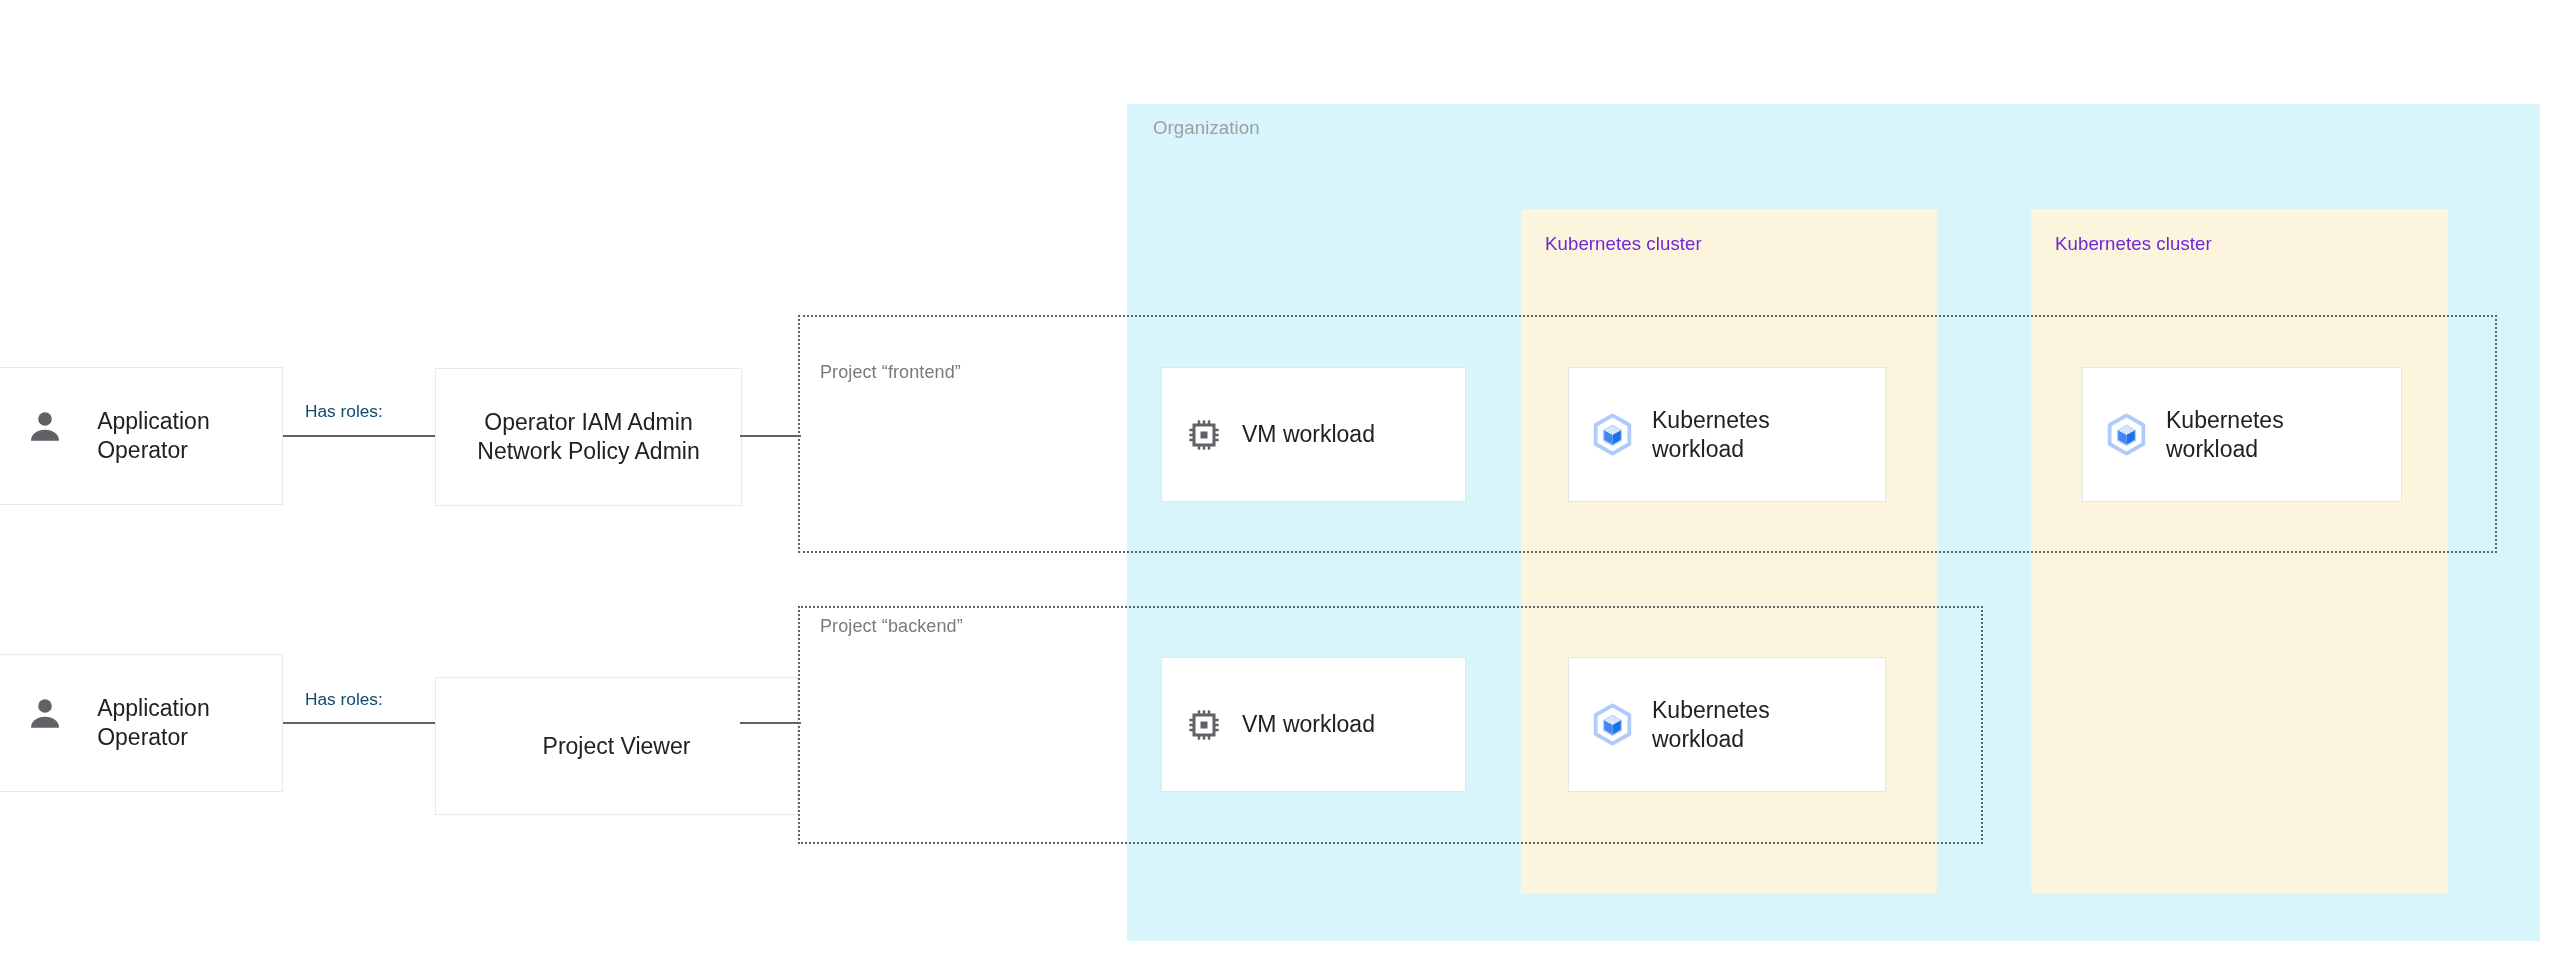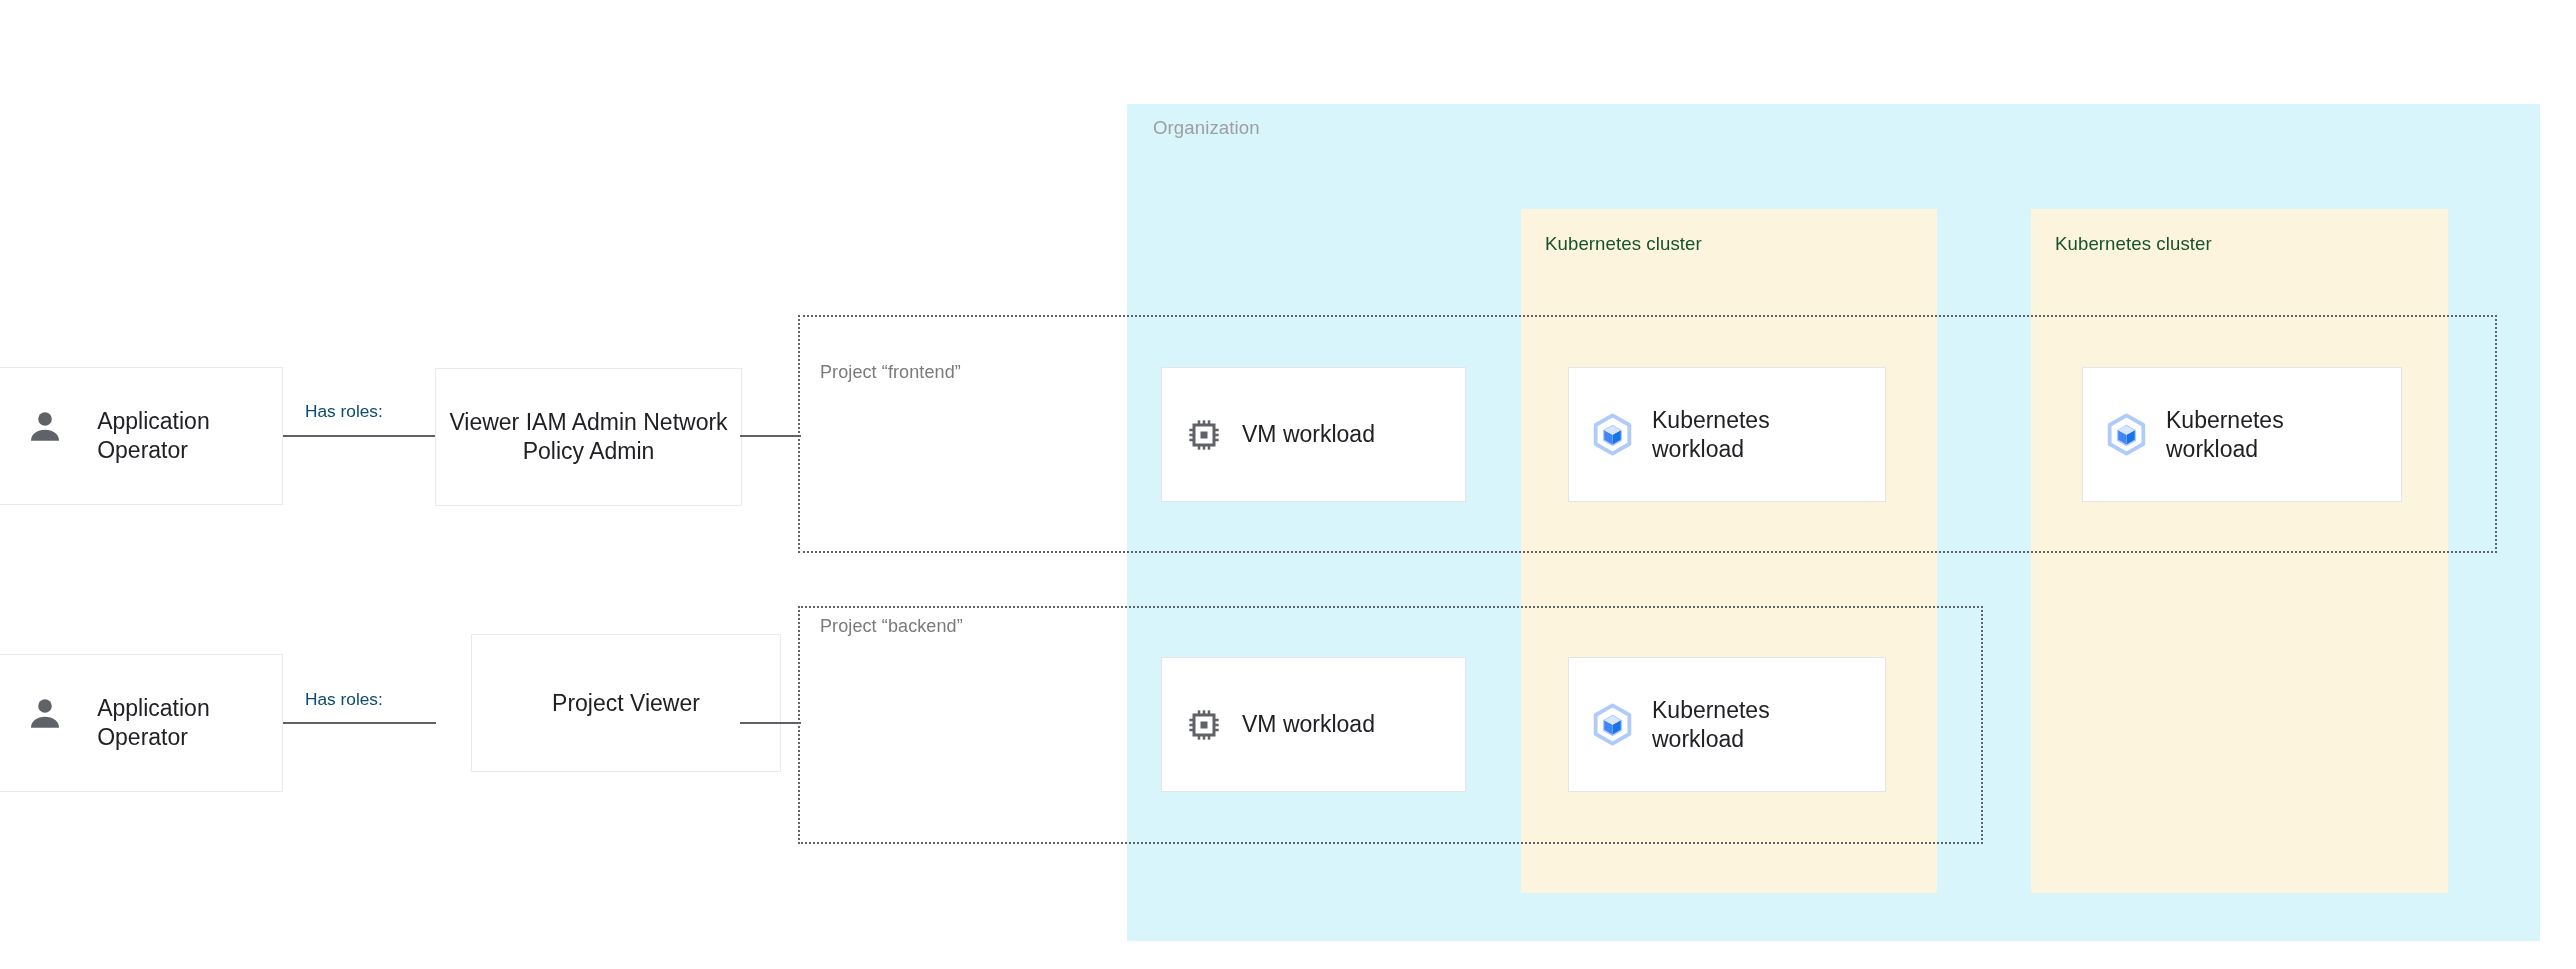--- a/index.html
+++ b/index.html
@@ -40,21 +40,21 @@
     top: 209px;
     height: 684px;
     background: #fdf4dd;
   }
   .cluster-1 { left: 1521px; width: 416px; }
   .cluster-2 { left: 2031px; width: 417px; }
   .cluster-label {
     position: absolute;
     top: 233px;
     font-size: 18.6px;
-    color: #14532d;
+    color: #6d28d9;
     letter-spacing: 0.1px;
   }
   .cluster-label-1 { left: 1545px; }
   .cluster-label-2 { left: 2055px; }
 
   
   .project-region {
     position: absolute;
     border: 2.1px dotted #5f6368;
     box-sizing: border-box;
@@ -87,21 +87,21 @@
     background: #ffffff;
     border: 1.4px solid #e8eaed;
     box-sizing: border-box;
     display: flex;
     align-items: center;
     justify-content: center;
   }
   .persona-box-1 { left: -28px; top: 367px; width: 311px; height: 138px; }
   .persona-box-2 { left: -28px; top: 654px; width: 311px; height: 138px; }
   .role-box-1    { left: 435px; top: 368px; width: 307px; height: 138px; }
-  .role-box-2    { left: 435px; top: 634px; width: 310px; height: 138px; margin-left: 36px; }
+  .role-box-2    { left: 435px; top: 677px; width: 363px; height: 138px; }
 
   .persona-inner {
     display: flex;
     align-items: flex-start;
     gap: 32px;
     padding-left: 12.4px;
   }
   .persona-text {
     font-size: 23px;
     color: #202124;
@@ -195,21 +195,21 @@
         <path d="M3.6 20.2c0-4.2 3.8-6.6 8.4-6.6s8.4 2.4 8.4 6.6z" fill="#5f6368"></path>
       </svg>
       <div class="persona-text">Application Operator</div>
     </div>
   </div>
 
   <div class="connector conn-1a"></div>
   <div class="conn-label conn-label-1">Has roles:</div>
 
   <div class="plain-box role-box-1">
-    <div class="role-text">Viewer IAM Admin Network Policy Admin</div>
+    <div class="role-text">Operator IAM Admin Network Policy Admin</div>
   </div>
 
   <div class="connector conn-1b"></div>
 
   <div class="plain-box persona-box-2">
     <div class="persona-inner">
       <svg class="icon icon-person" viewBox="0 0 24 24">
         <circle cx="12" cy="7.2" r="4.1" fill="#5f6368"></circle>
         <path d="M3.6 20.2c0-4.2 3.8-6.6 8.4-6.6s8.4 2.4 8.4 6.6z" fill="#5f6368"></path>
       </svg>

